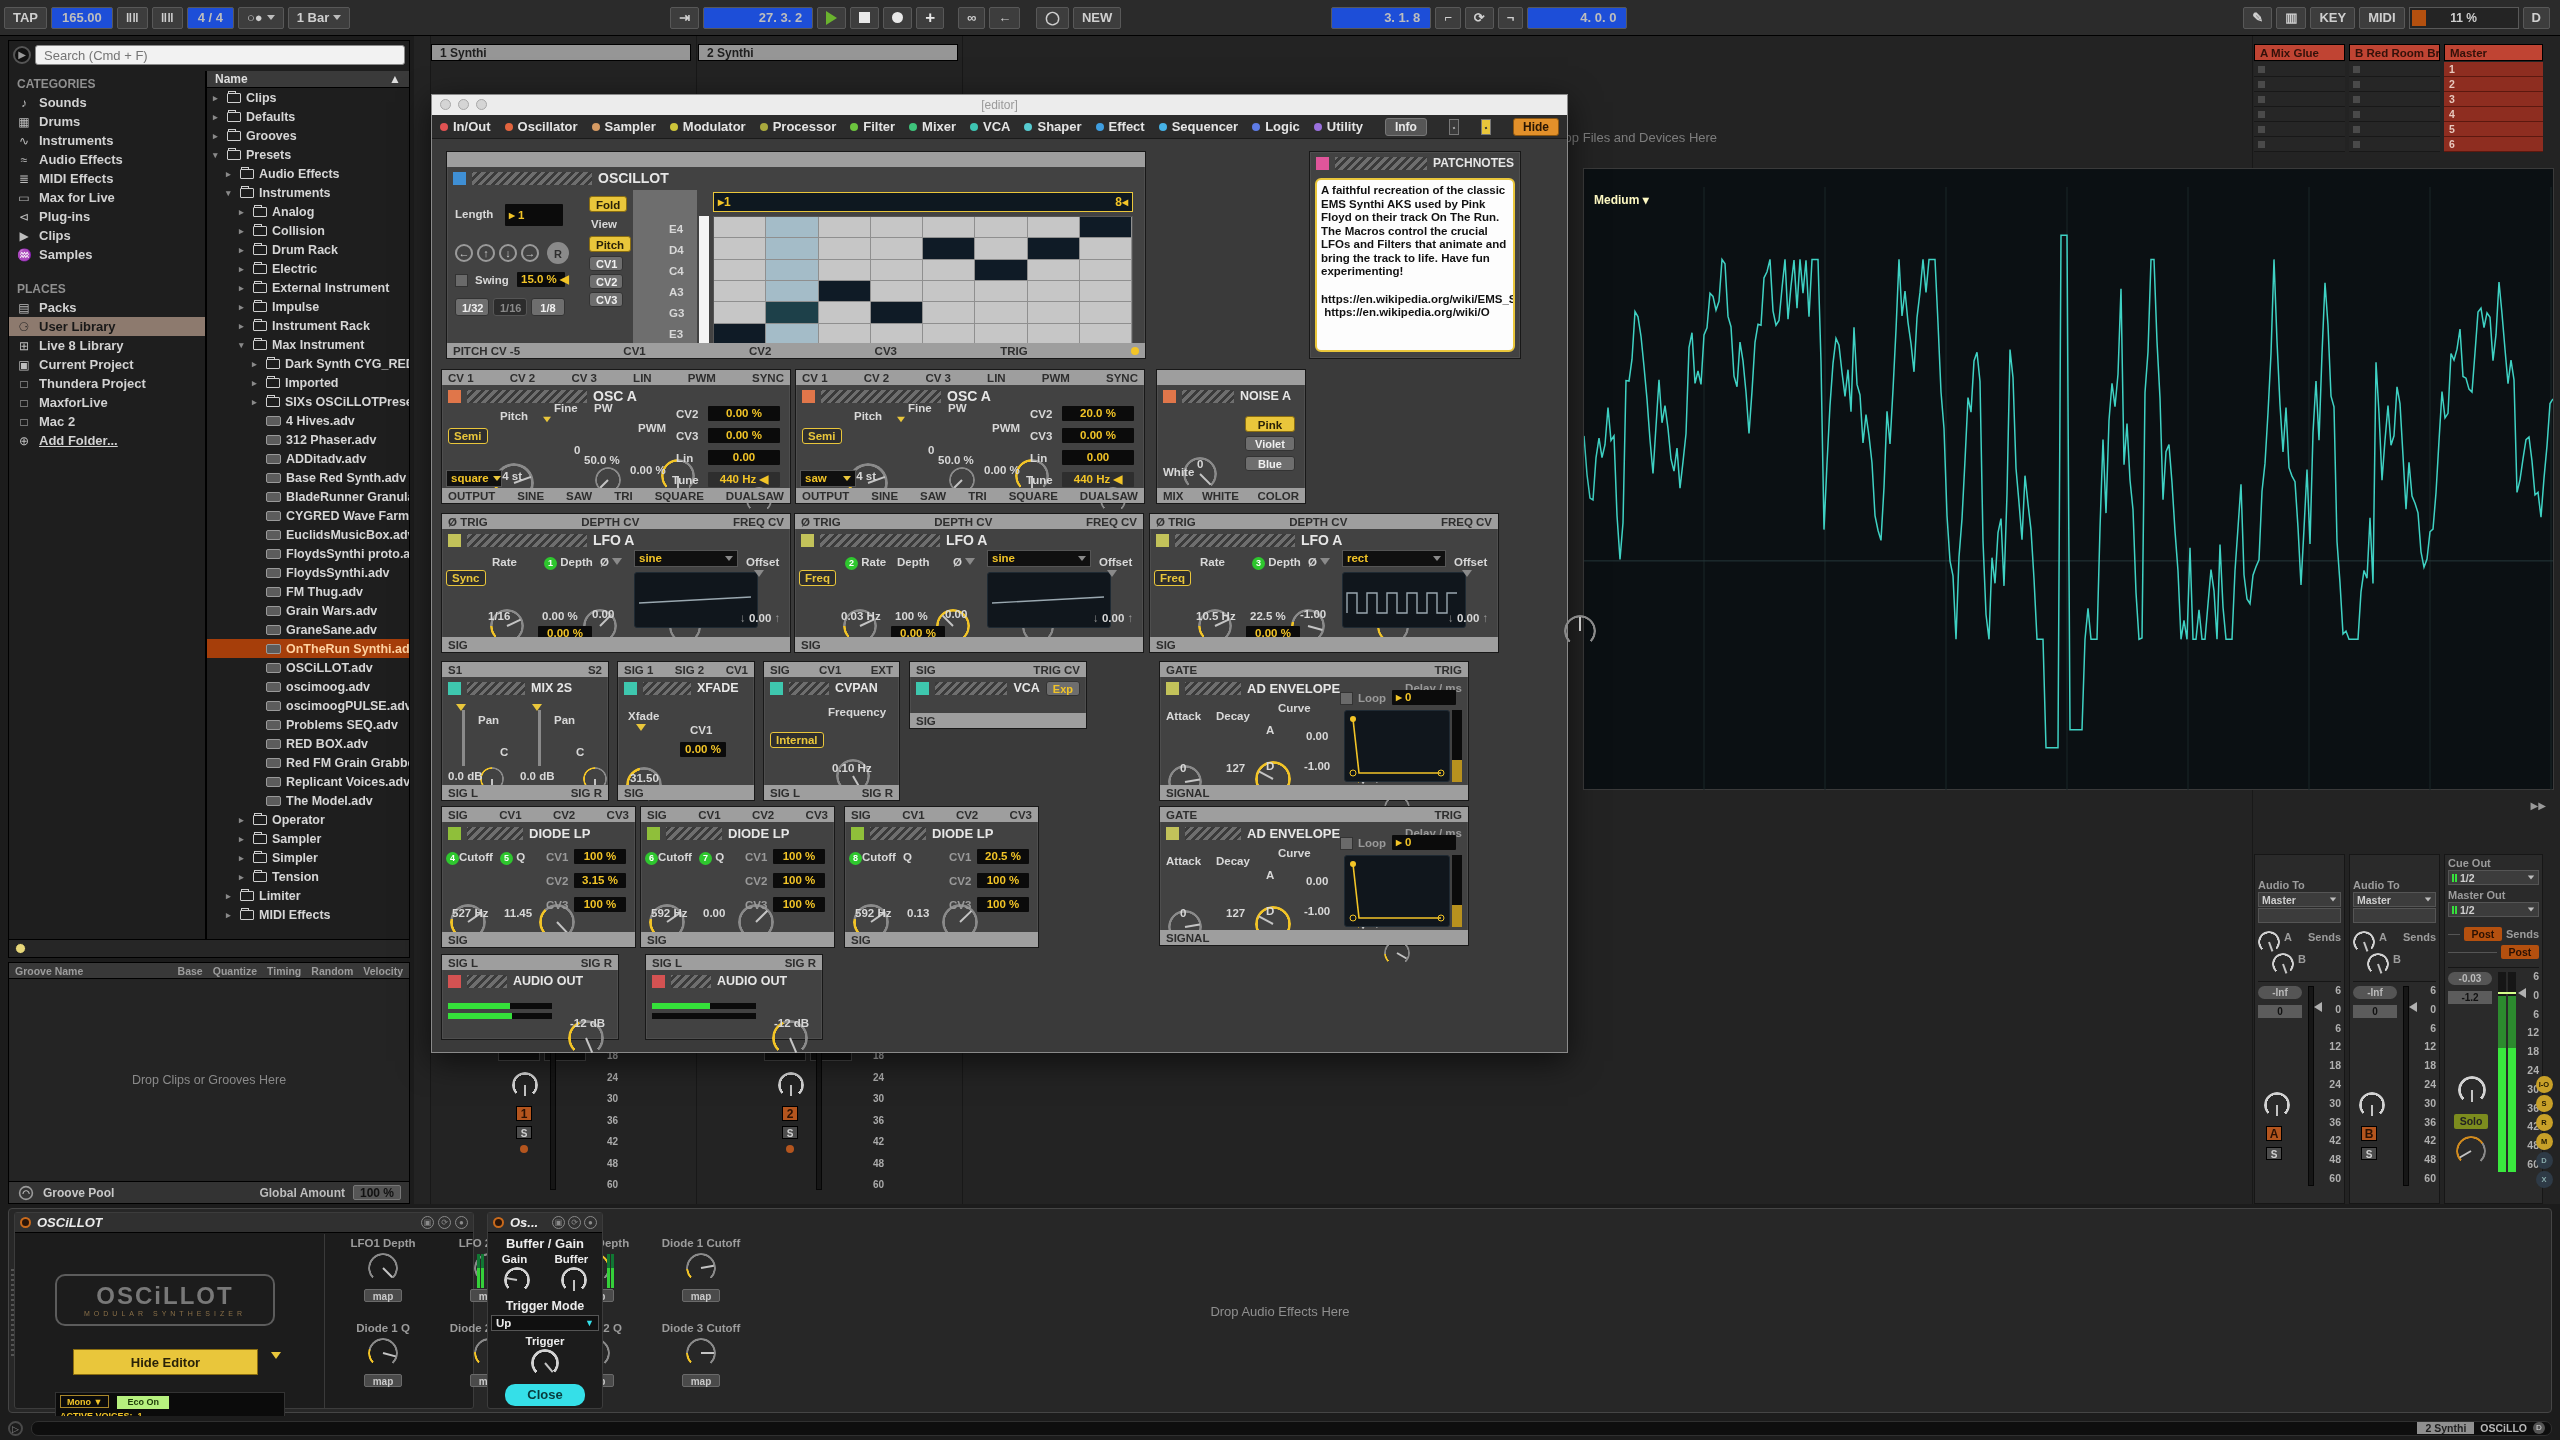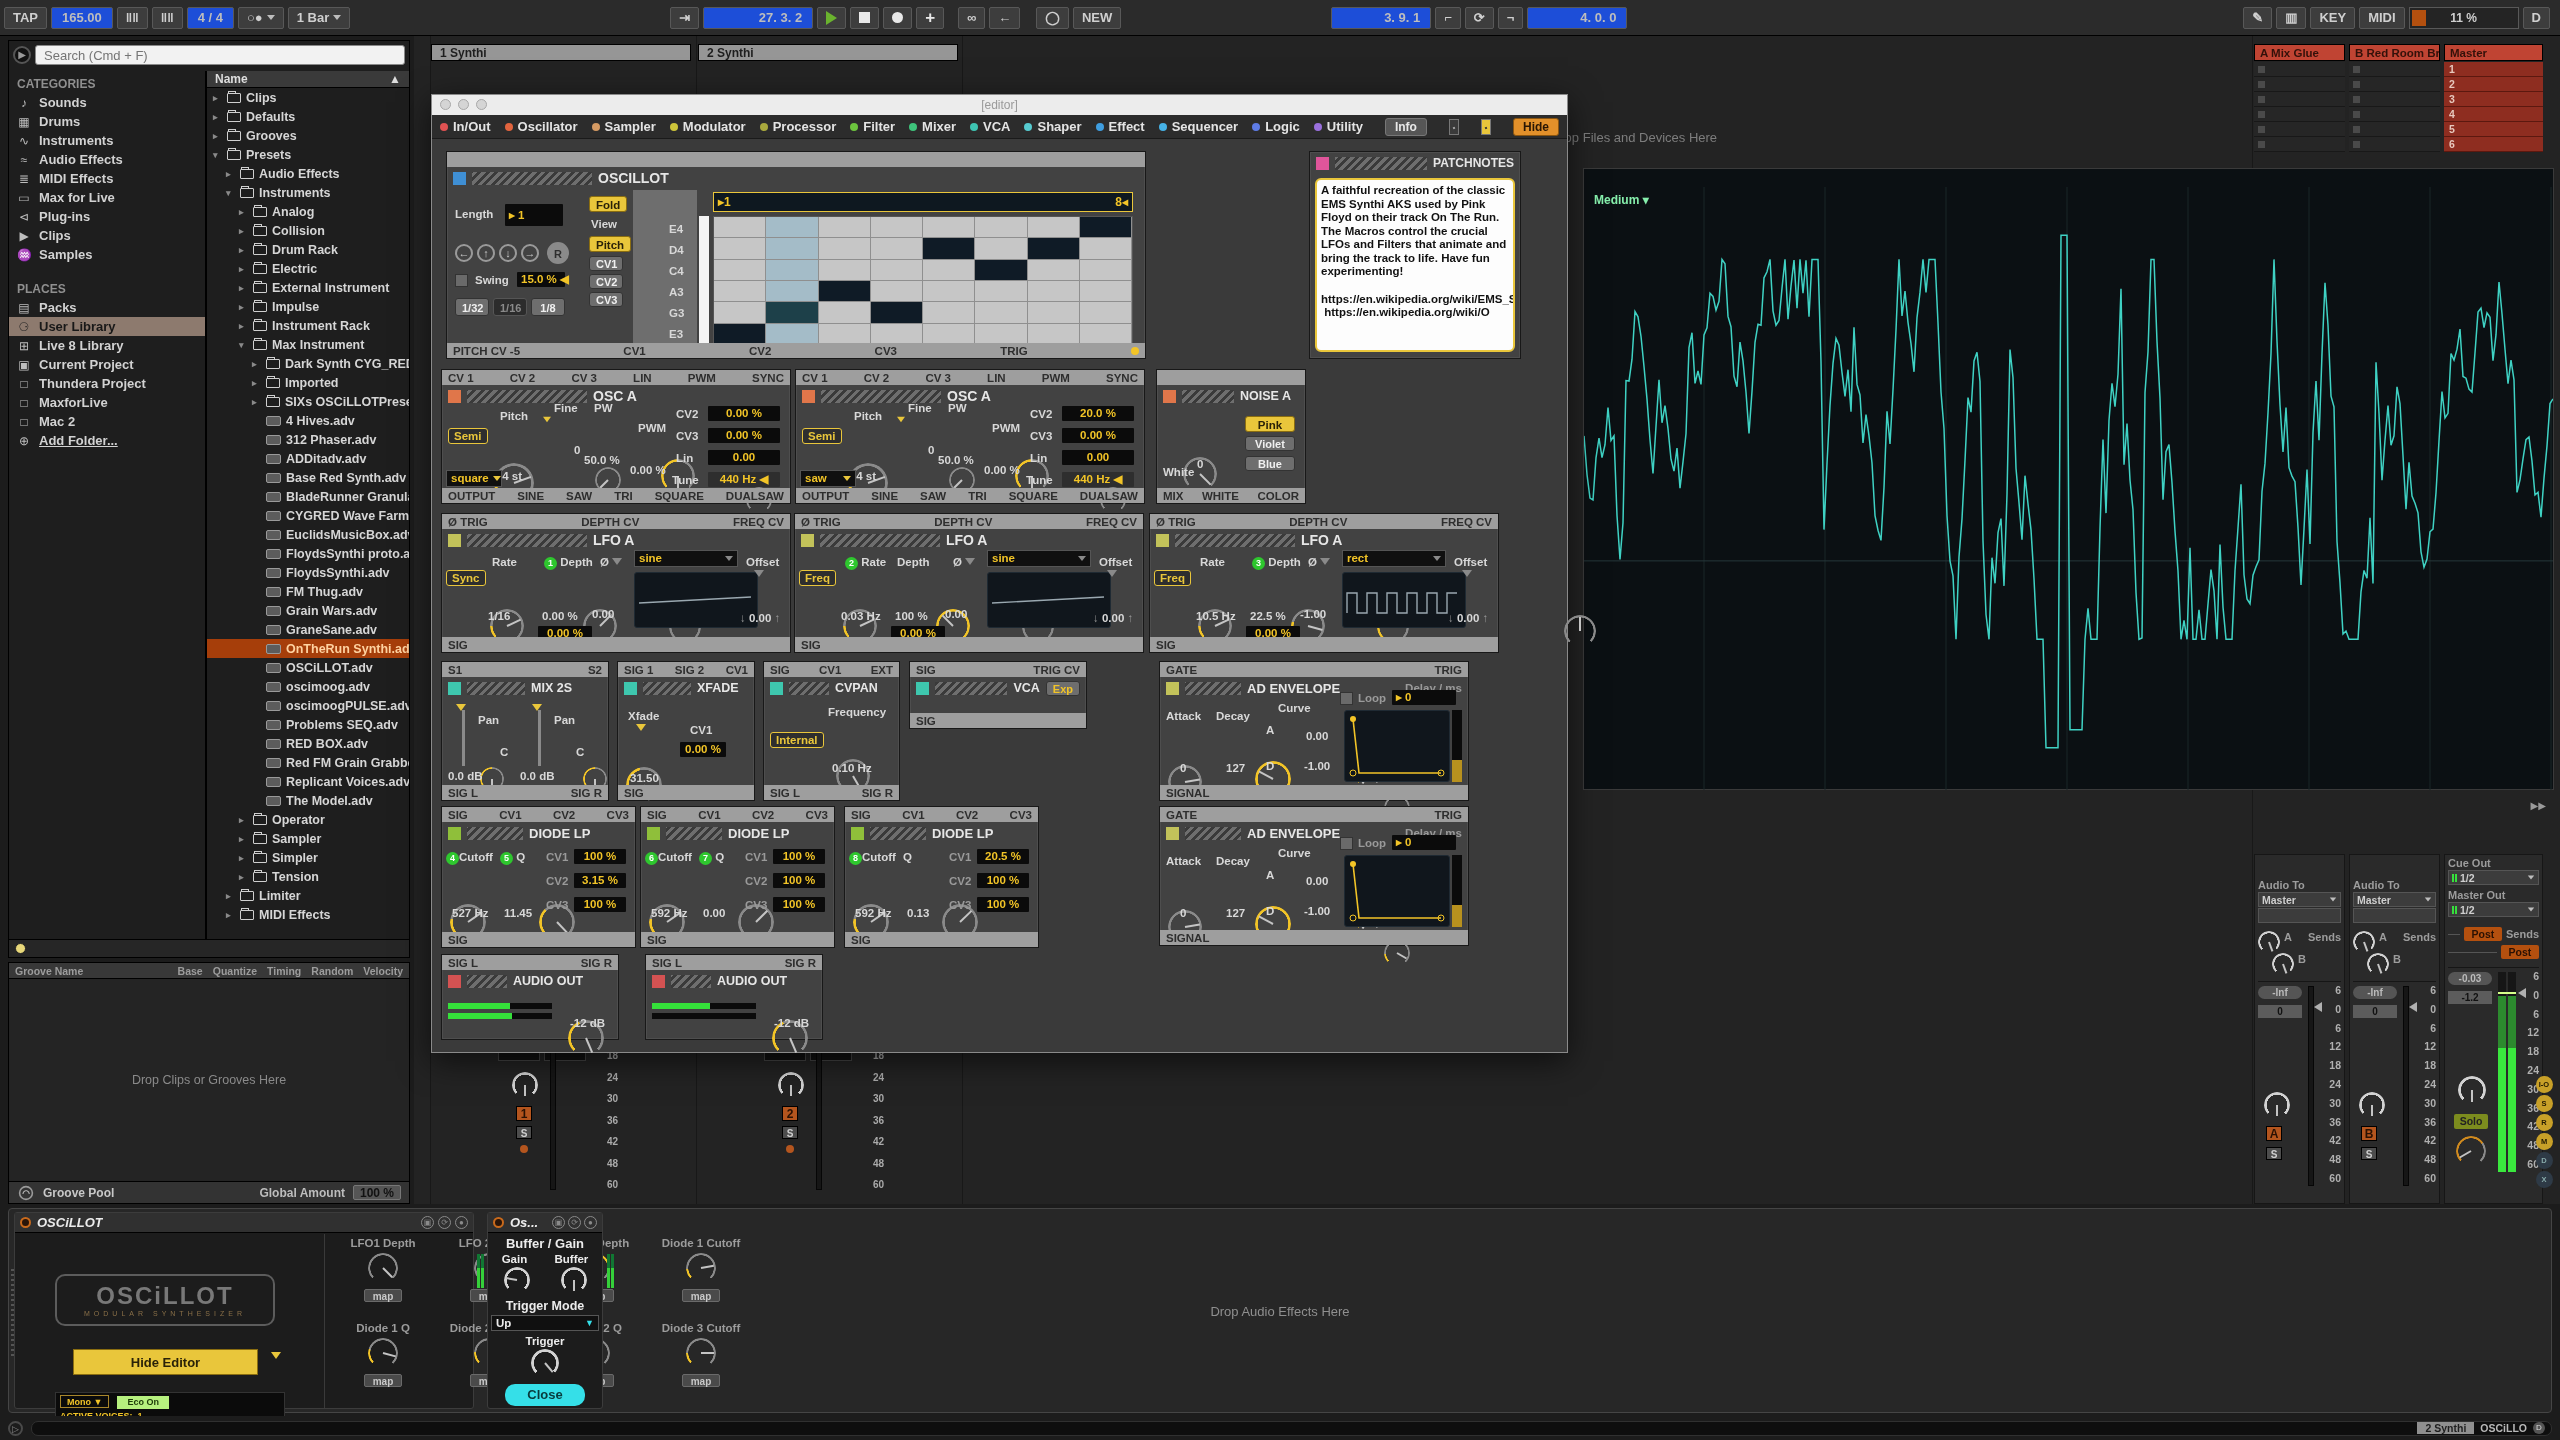--- a/index.html
+++ b/index.html
@@ -77,21 +77,21 @@
   .fadv{background:#5c5c5c;color:#111;font-size:10px;font-weight:bold;text-align:center;height:13px;line-height:13px;width:44px;margin-top:3px}
   .scalecol{position:absolute;display:flex;flex-direction:column;justify-content:space-between;color:#b0b0b0;font-size:10.5px;font-weight:bold;text-align:right}
   .postb{background:#b4500f;color:#2a1103;font-weight:bold;font-size:10.5px;text-align:center;width:38px;height:14px;line-height:14px;border-radius:2px}
   .solob{background:#7c8c1e;color:#222;font-weight:bold;font-size:10.5px;text-align:center;width:34px;height:15px;line-height:15px;border-radius:2px}
   .fhandle{width:0;height:0;border-top:5px solid transparent;border-bottom:5px solid transparent;border-right:8px solid #b0b0b0}
   .sideic{width:17px;height:17px;border-radius:50%;background:#c8a028;color:#231a02;font-size:7.5px;font-weight:bold;display:flex;align-items:center;justify-content:center;margin:2px auto}
   .sideic.dk{background:#2e3a46;color:#8aa}
   
   #scope{position:absolute;left:1583px;top:168px;width:971px;height:622px;background:#0b1013;border:1px solid #3a3a3a;z-index:5}
   #scope-title{height:17px;background:#1d1d1d;text-align:center;color:#8f8f8f;font-size:11px;line-height:17px;border-bottom:1px solid #e8e8e8}
-  #scope-mode{position:absolute;left:10px;top:24px;color:#86efac;font-weight:bold;font-size:12px}
+  #scope-mode{position:absolute;left:10px;top:24px;color:#fef9c3;font-weight:bold;font-size:12px}
   
   #editor{position:absolute;left:431px;top:94px;width:1137px;height:959px;background:#3a3a3a;border:1px solid #8a8a8a;box-shadow:0 8px 30px rgba(0,0,0,.6);z-index:10}
   #ed-title{height:20px;background:#ececec;position:relative;text-align:center;color:#9a9a9a;font-size:12px;line-height:20px}
   #ed-lights{position:absolute;left:8px;top:4px;display:flex;gap:7px}
   #ed-lights i{width:11px;height:11px;border-radius:50%;background:#d5d5d5;border:1px solid #a8a8a8}
   #ed-tabs{height:24px;background:#2c2c2c;display:flex;align-items:center;padding:0 8px;gap:22px;border-bottom:1px solid #1a1a1a}
   .etab{display:flex;align-items:center;gap:5px;color:#e4e4e4;font-weight:bold;font-size:13px;white-space:nowrap}
   #ed-info{background:#565656;border:1px solid #777;border-radius:3px;color:#e8e8e8;font-weight:bold;font-size:12px;padding:1px 9px;margin-left:auto}
   .edico{width:22px;height:16px;border:1px solid #777;background:#3a3a3a;position:relative}
   .edico::after{content:"";position:absolute;left:3px;right:3px;top:50%;height:2px;background:#aaa;transform:rotate(-25deg)}
@@ -188,21 +188,21 @@
         <span class="cir-w"></span>
       </span>
     <span class="tbtn">
         <span class="plus-w">+</span>
       </span>
     <span class="tbtn" style="margin-left:14px">∞</span>
     <span class="tbtn">←</span>
     <span class="tbtn" style="margin-left:16px">◯</span>
     <span class="tbtn">NEW</span>
 
-    <span class="tbox" style="margin-left:210px;width:100px;text-align:right">3. 9. 1</span>
+    <span class="tbox" style="margin-left:210px;width:100px;text-align:right">3. 1. 8</span>
     <span class="tbtn">⌐</span>
     <span class="tbtn">⟳</span>
     <span class="tbtn">¬</span>
     <span class="tbox" style="width:100px;text-align:right">4. 0. 0</span>
 
     <span class="tbtn" style="margin-left:auto">✎</span>
     <span class="tbtn">▥</span>
     <span class="tbtn">KEY</span>
     <span class="tbtn">MIDI</span>
     <span id="cpu-meter">

